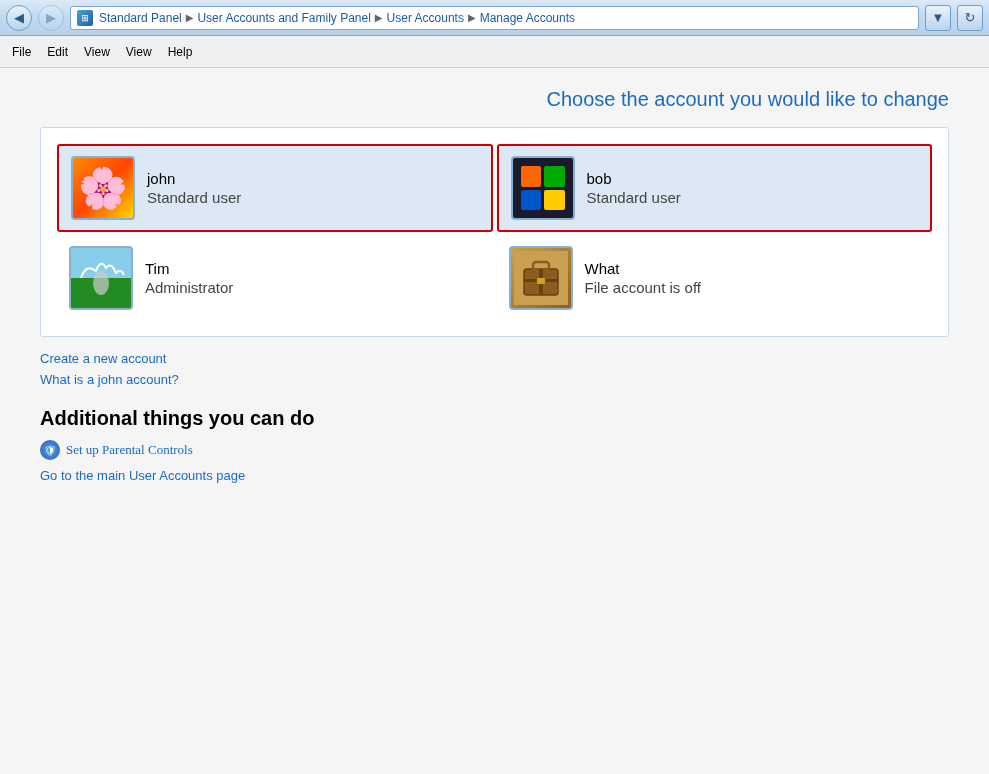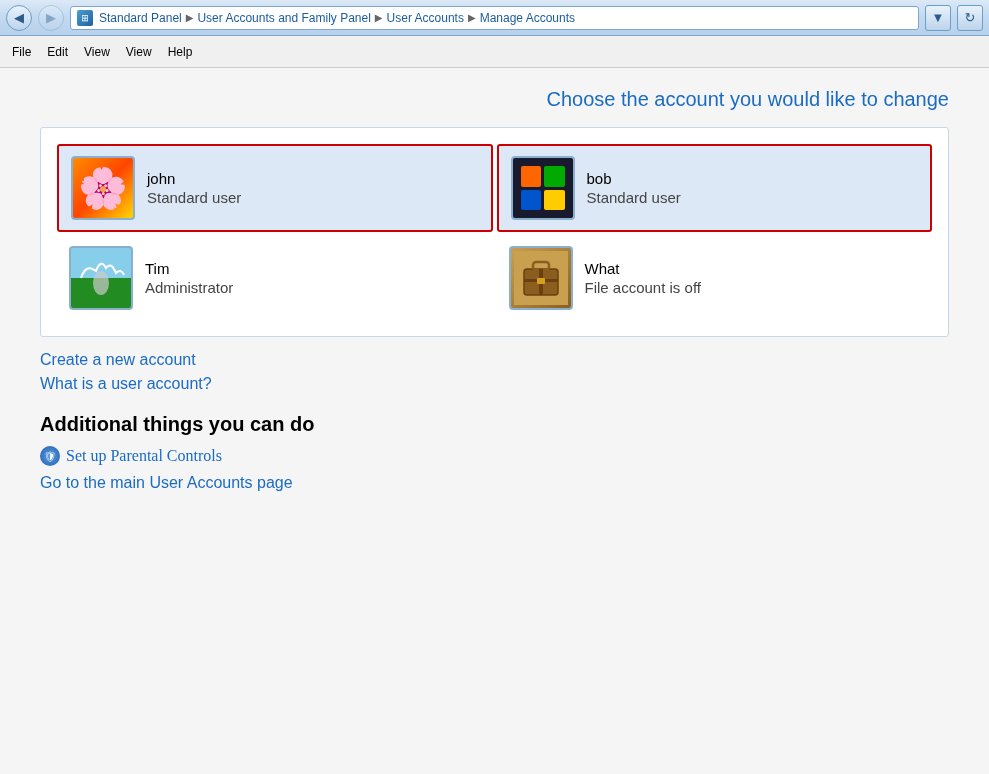--- a/index.html
+++ b/index.html
@@ -178,21 +178,21 @@
     }
     .account-type {
       font-size: 15px;
       color: #444;
     }
 
     .link-section { margin-bottom: 20px; }
     .link {
       color: #1a6bc4;
       text-decoration: none;
-      font-size: 16px;
+      font-size: 13px;
       display: block;
       margin-bottom: 6px;
       cursor: pointer;
     }
 
     .additional-section { }
     .additional-title {
       font-size: 20px;
       font-weight: bold;
       color: #000;
@@ -302,21 +302,21 @@
           <div class="account-name">What</div>
           <div class="account-type">File account is off</div>
         </div>
       </div>
 
     </div>
   </div>
 
   <div class="link-section">
     <a class="link">Create a new account</a>
-    <a class="link">What is a user account?</a>
+    <a class="link">What is a john account?</a>
   </div>
 
   <div class="additional-section">
     <div class="additional-title">Additional things you can do</div>
     <div class="parental-controls">
       <div class="shield-icon">🛡</div>
       <a class="link" style="margin:0;font-family:Liberation Serif, serif;">Set up Parental Controls</a>
     </div>
     <a class="link">Go to the main User Accounts page</a>
   </div>

